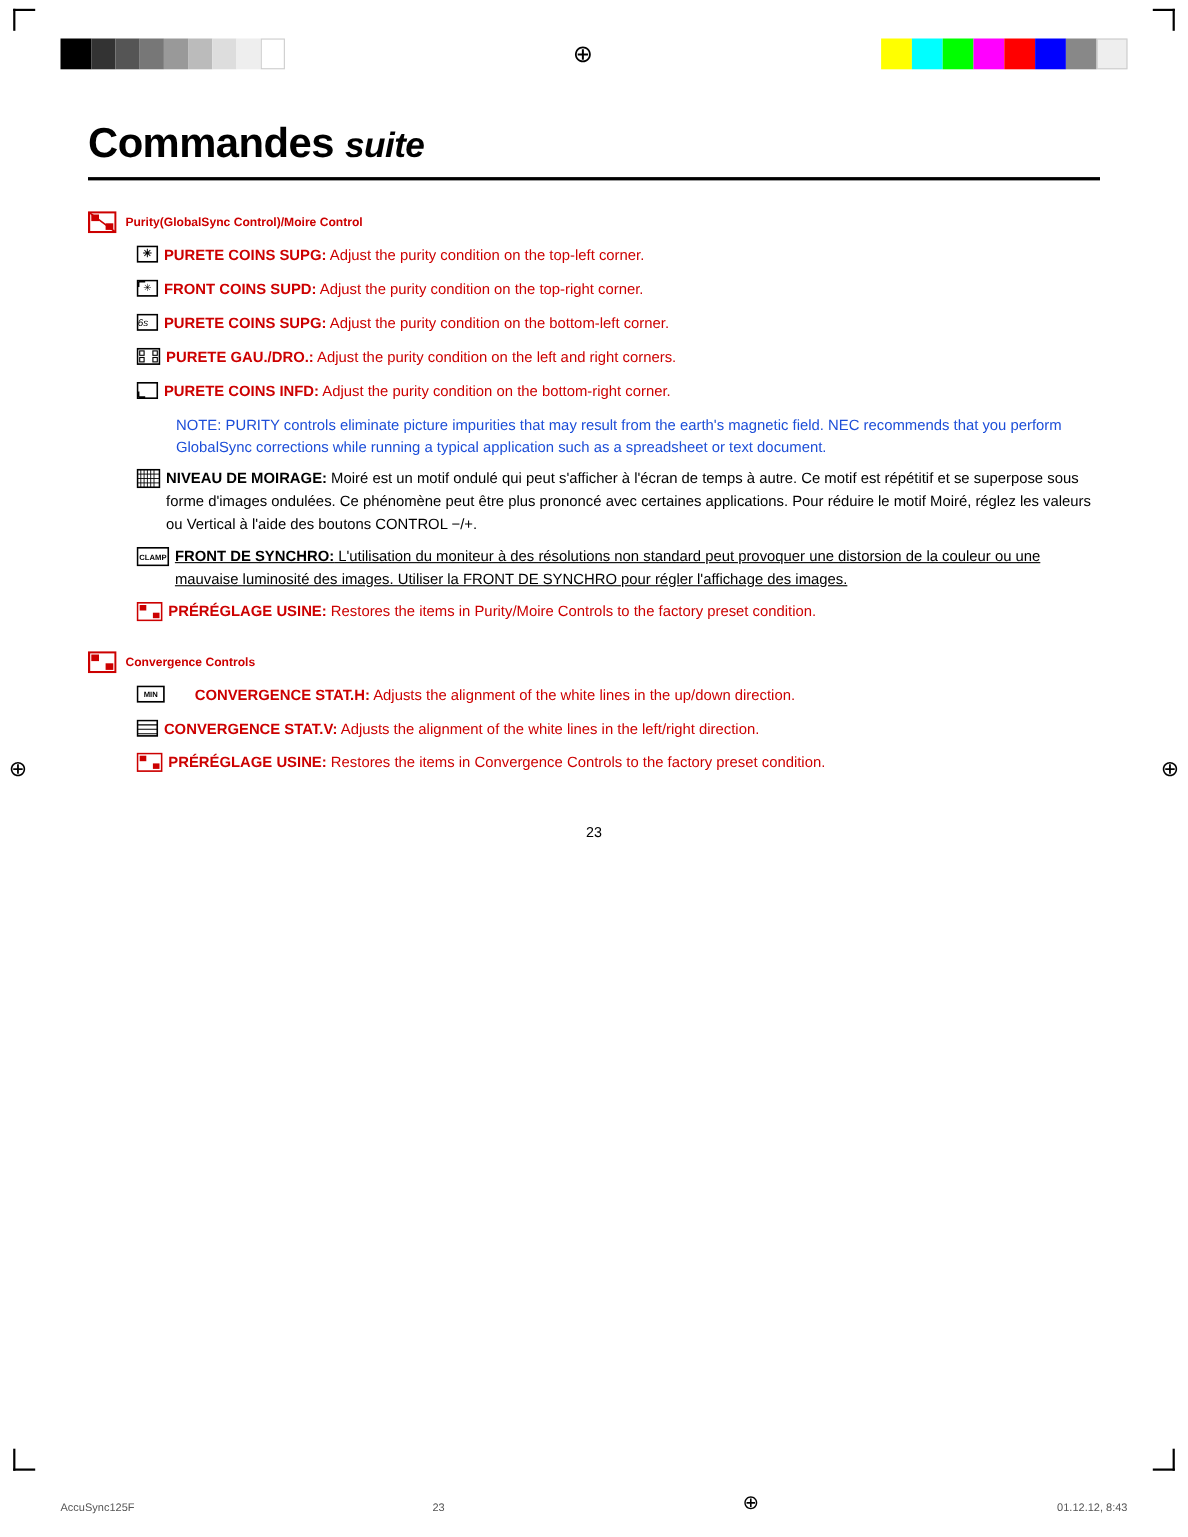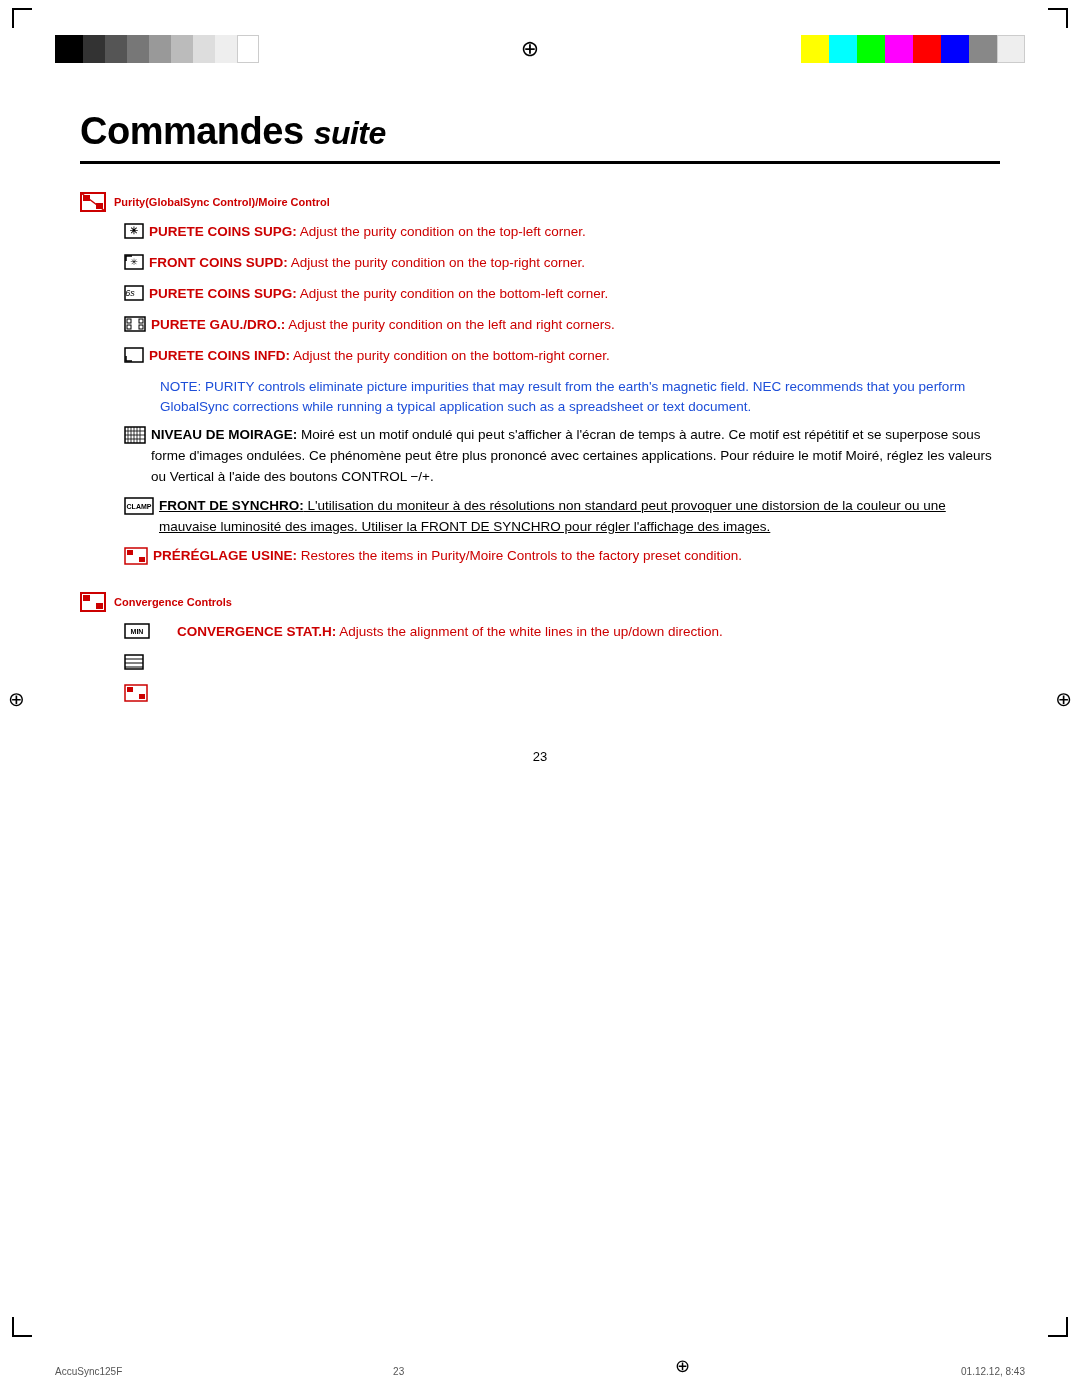--- a/index.html
+++ b/index.html
@@ -394,29 +394,35 @@
 
       <div class="li-with-icon" style="margin-bottom:7px;">
         <div class="li-icon-cell">
           <svg width="20" height="16" viewBox="0 0 20 16">
             <rect x="1" y="1" width="18" height="14" fill="none" stroke="#000" stroke-width="1.5"></rect>
             <line x1="1" y1="5" x2="19" y2="5" stroke="#000" stroke-width="1"></line>
             <line x1="1" y1="9" x2="19" y2="9" stroke="#000" stroke-width="1"></line>
             <line x1="1" y1="13" x2="19" y2="13" stroke="#000" stroke-width="1"></line>
           </svg>
         </div>
+        <div class="li-text-cell">
+          <span class="red-text"><strong>CONVERGENCE STAT.V:</strong> Adjusts the alignment of the white lines in the left/right direction.</span>
+        </div>
       </div>
 
       <div class="li-with-icon" style="margin-bottom:7px;">
         <div class="li-icon-cell">
           <svg width="24" height="18" viewBox="0 0 24 18">
             <rect x="1" y="1" width="22" height="16" fill="none" stroke="#cc0000" stroke-width="1.5"></rect>
             <rect x="3" y="3" width="6" height="5" fill="#cc0000"></rect>
             <rect x="15" y="10" width="6" height="5" fill="#cc0000"></rect>
           </svg>
+        </div>
+        <div class="li-text-cell">
+          <span class="red-text"><strong>PRÉRÉGLAGE USINE:</strong> Restores the items in Convergence Controls to the factory preset condition.</span>
         </div>
       </div>
 
     </div>
 
     <div class="page-number">23</div>
 
   </div>
 
   <div class="footer">

